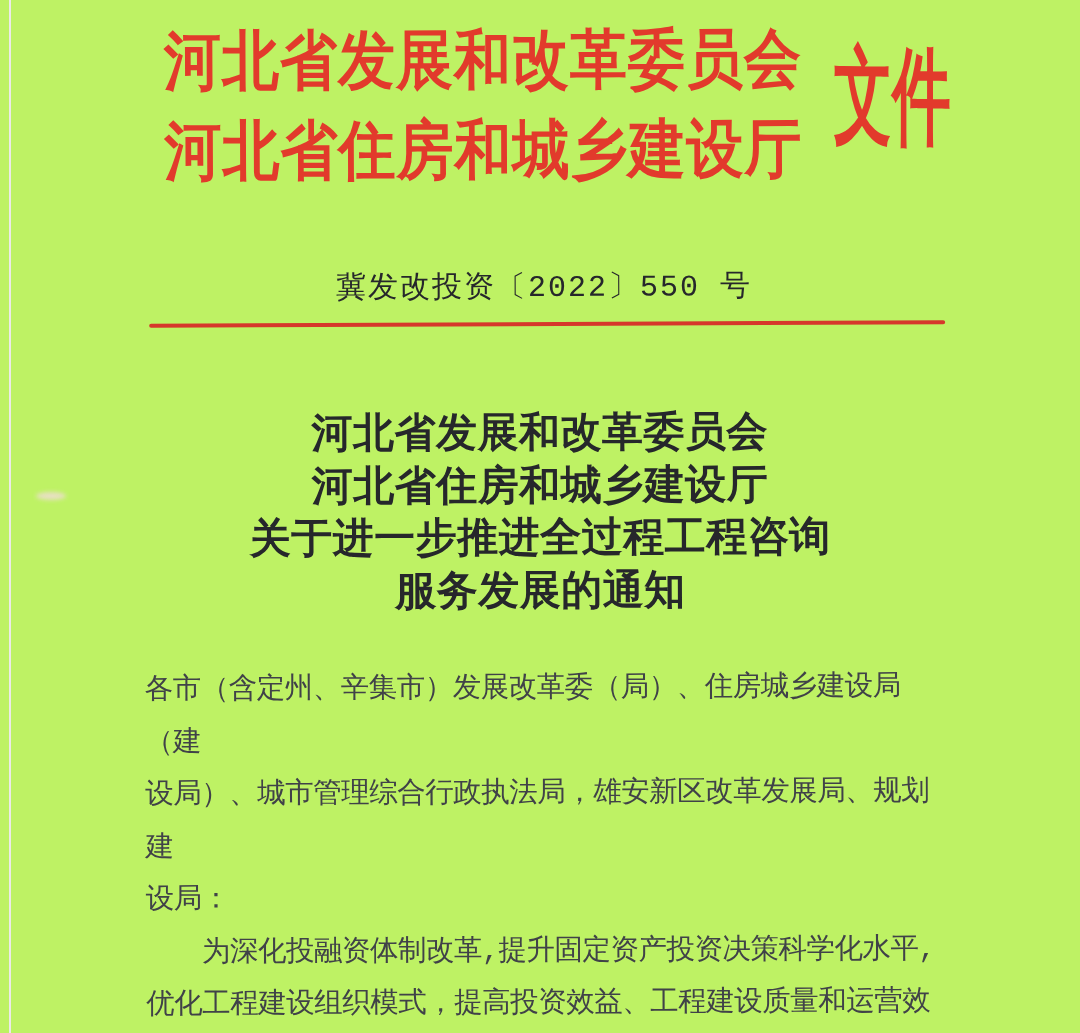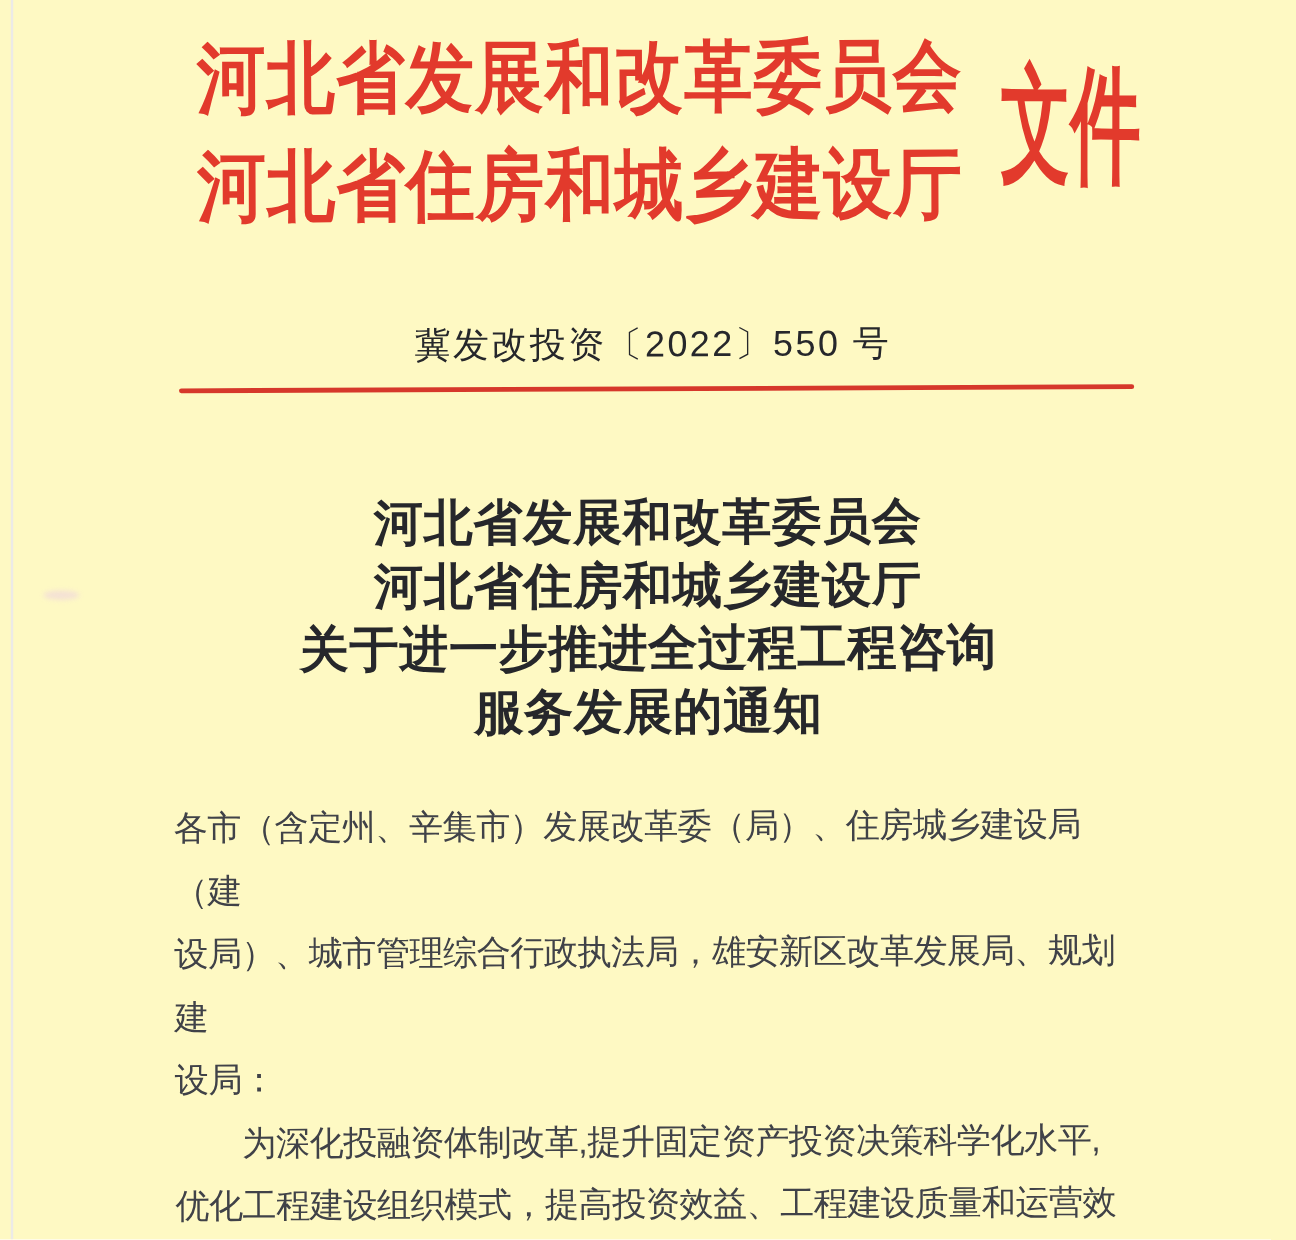--- a/index.html
+++ b/index.html
@@ -4,23 +4,23 @@
 <style>
   html, body {
     margin: 0;
     padding: 0;
     background: #ffffff;
   }
   .page {
     position: relative;
     width: 1080px;
     height: 1033px;
-    background: #fef9c3;
+    background: #bef264;
     overflow: hidden;
-    font-family: Liberation Sans, sans-serif;
+    font-family: Liberation Mono, monospace;
   }
   
   .scan-edge {
     position: absolute;
     left: 9px;
     top: 0;
     width: 2px;
     height: 100%;
     background: #eceae7;
   }

